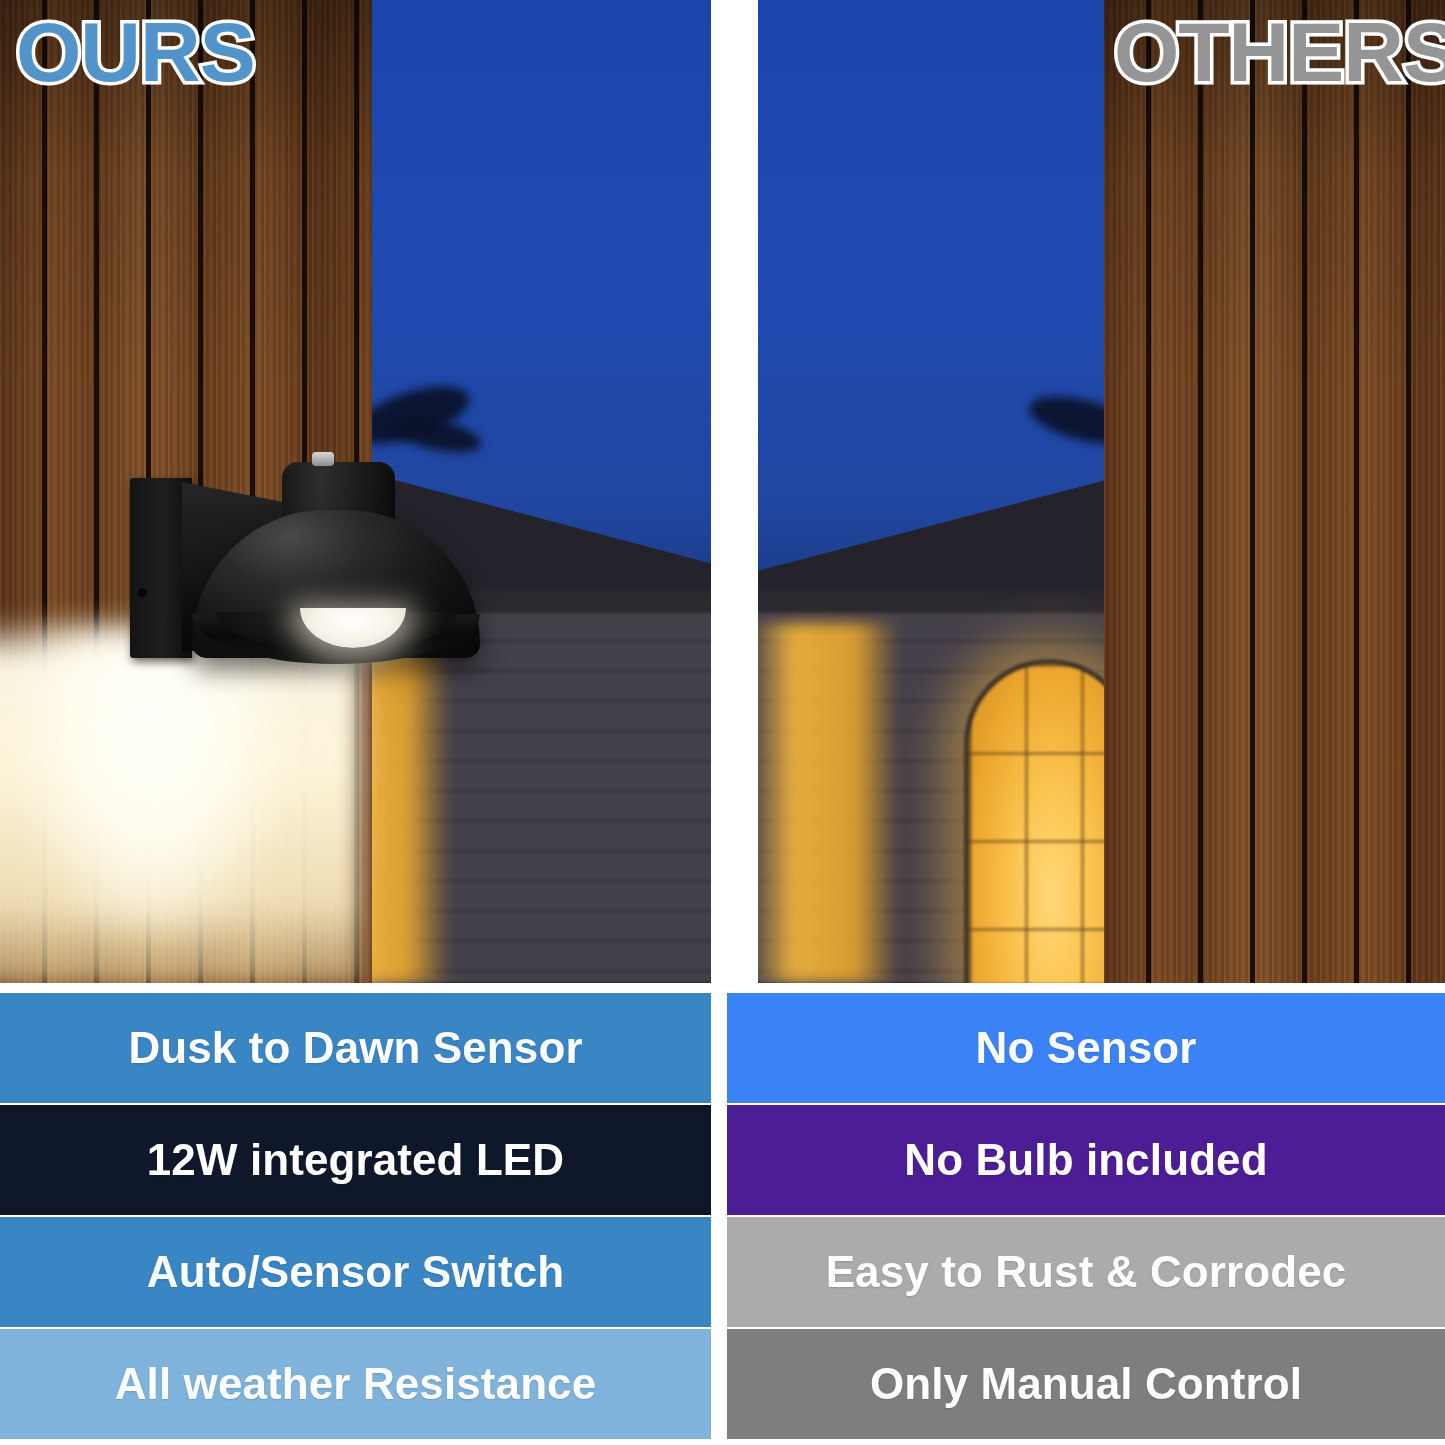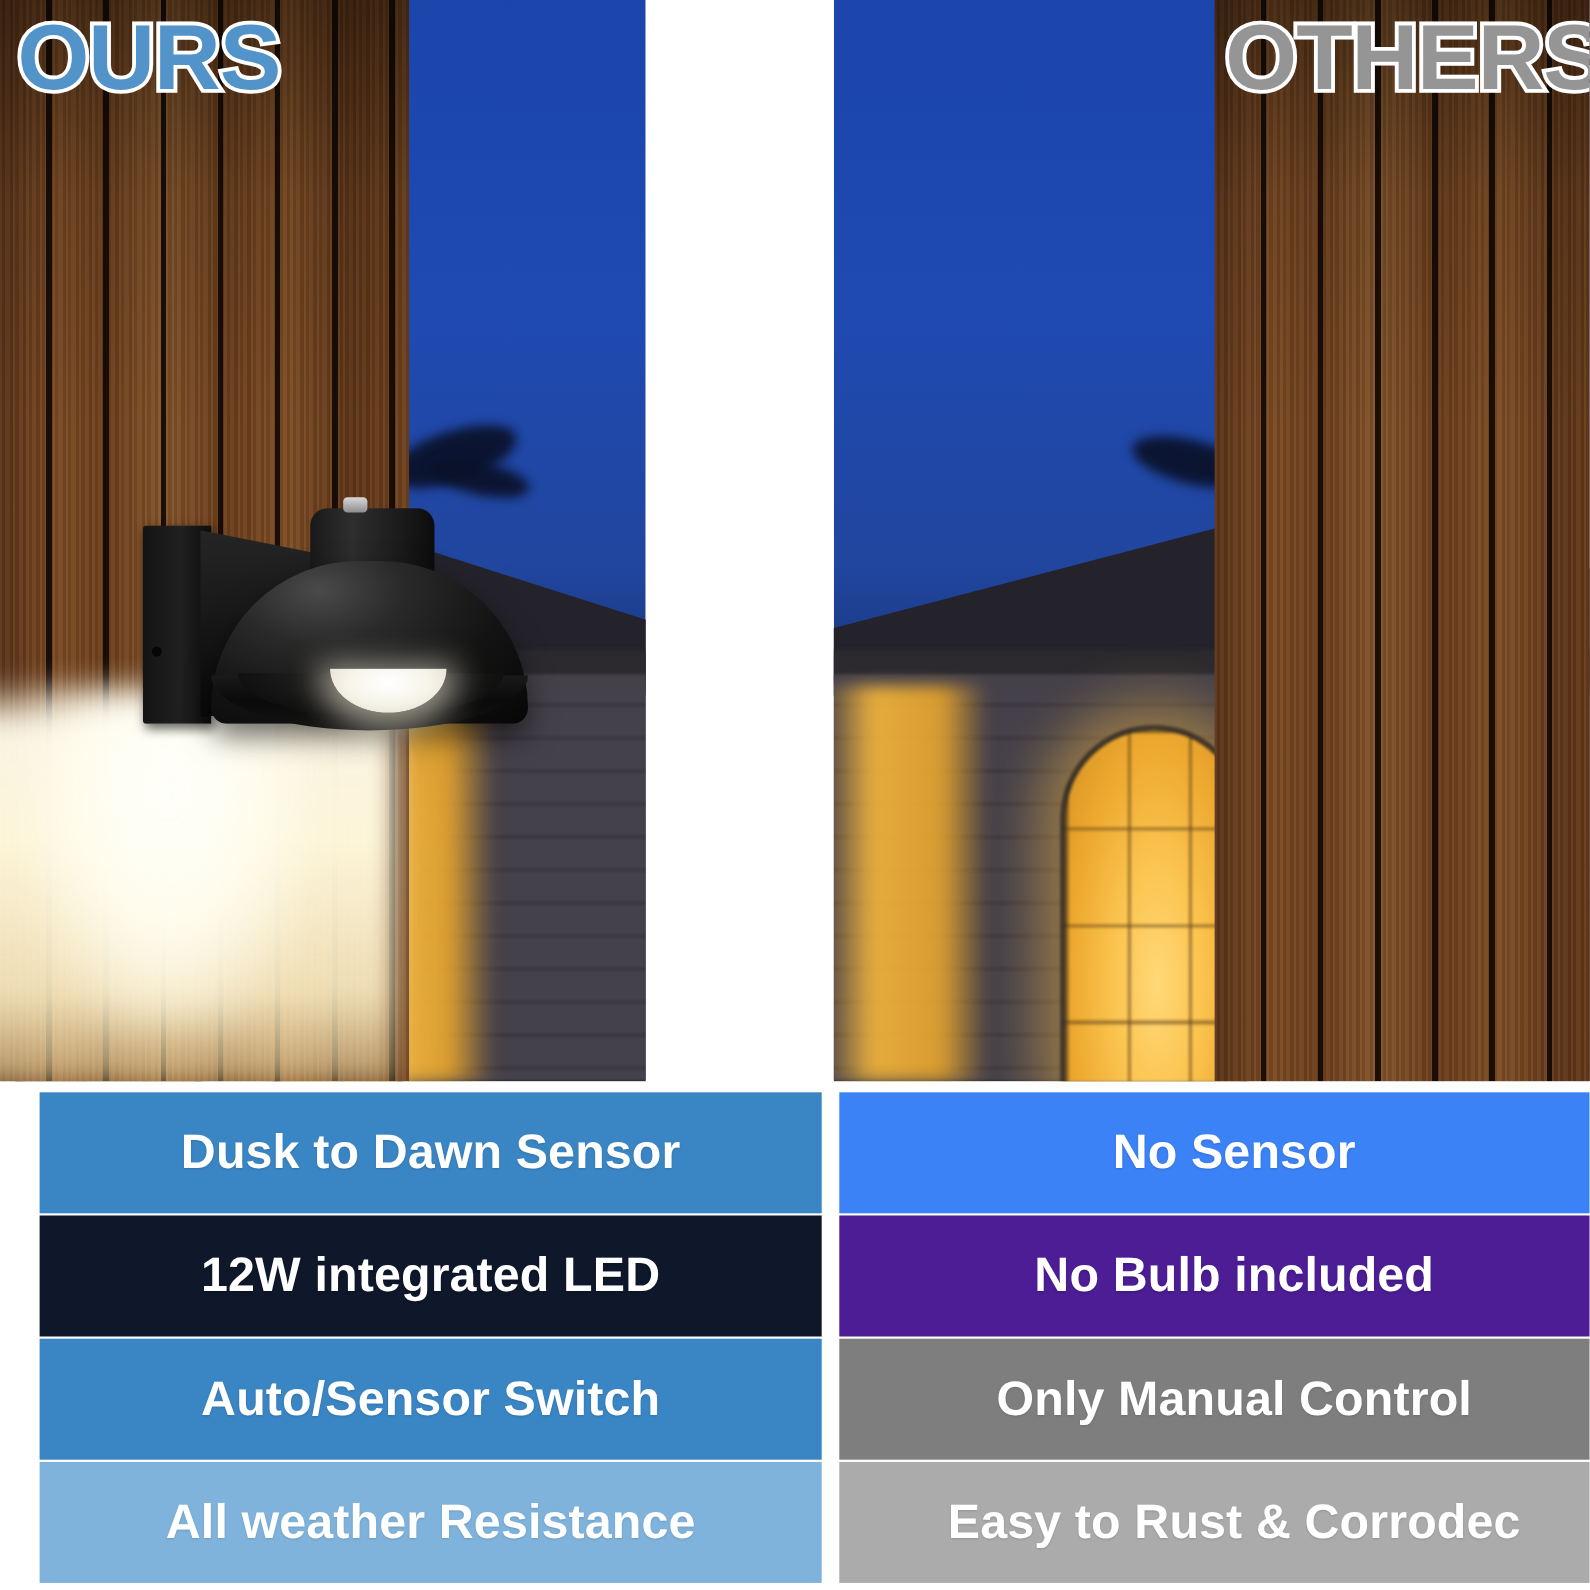--- a/index.html
+++ b/index.html
@@ -5,21 +5,21 @@
 <style>
   * { margin:0; padding:0; box-sizing:border-box; }
   html,body { width:1445px; height:1445px; overflow:hidden; background:#ffffff; }
   body { font-family:"Liberation Sans", sans-serif; }
 
   .board { position:relative; width:1445px; height:1445px; background:#fff; }
 
   
   .photos { position:absolute; left:0; top:0; width:1445px; height:983px; }
   .panel { position:absolute; top:0; height:983px; overflow:hidden; }
-  .panel-left  { left:0;    width:587px;padding-left:40px; }
+  .panel-left  { left:0;    width:711px;padding-left:40px; }
   .panel-right { left:758px; width:718px; }
 
   
   .sky {
     position:absolute; inset:0;
     background:linear-gradient(to bottom,#1b45ab 0%,#1f4ab2 28%,#21469f 52%,#152f6d 70%,#0b1733 84%,#060d1e 100%);
   }
   
   .house { position:absolute; left:0; right:0; bottom:0; height:560px; }
   .roof {
@@ -163,21 +163,20 @@
   .features { position:absolute; left:0; top:993px; width:1445px; height:448px; }
   .fcol { position:absolute; top:0; width:711px; height:448px; }
   .fcol-left { left:0; }
   .fcol-right { left:727px; width:718px; }
   .frow {
     width:100%; height:110px;
     display:flex; align-items:center; justify-content:center;
     color:#ffffff; font-weight:700; font-size:44px;
     letter-spacing:.1px; white-space:nowrap;
     text-shadow:0 1px 2px rgba(0,0,0,.14);
-    margin-left:36px;
   }
   .frow + .frow { margin-top:2px; }
 </style>
 </head>
 <body>
 
 <div class="board">
 
   <div class="photos">
 
@@ -256,22 +255,22 @@
       </div>
     </div>
 
     <div class="fcol fcol-right">
       <div class="frow" style="background:#3b82f6;">
         <span>No Sensor</span>
       </div>
       <div class="frow" style="background:#4c1d95;">
         <span>No Bulb included</span>
       </div>
+      <div class="frow" style="background:#ababab;">
+        <span>Easy to Rust &amp; Corrodec</span>
+      </div>
       <div class="frow" style="background:#7e7e7e;">
         <span>Only Manual Control</span>
       </div>
-      <div class="frow" style="background:#ababab;">
-        <span>Easy to Rust &amp; Corrodec</span>
-      </div>
     </div>
 
   </div>
 </div>
 
 </body></html>

